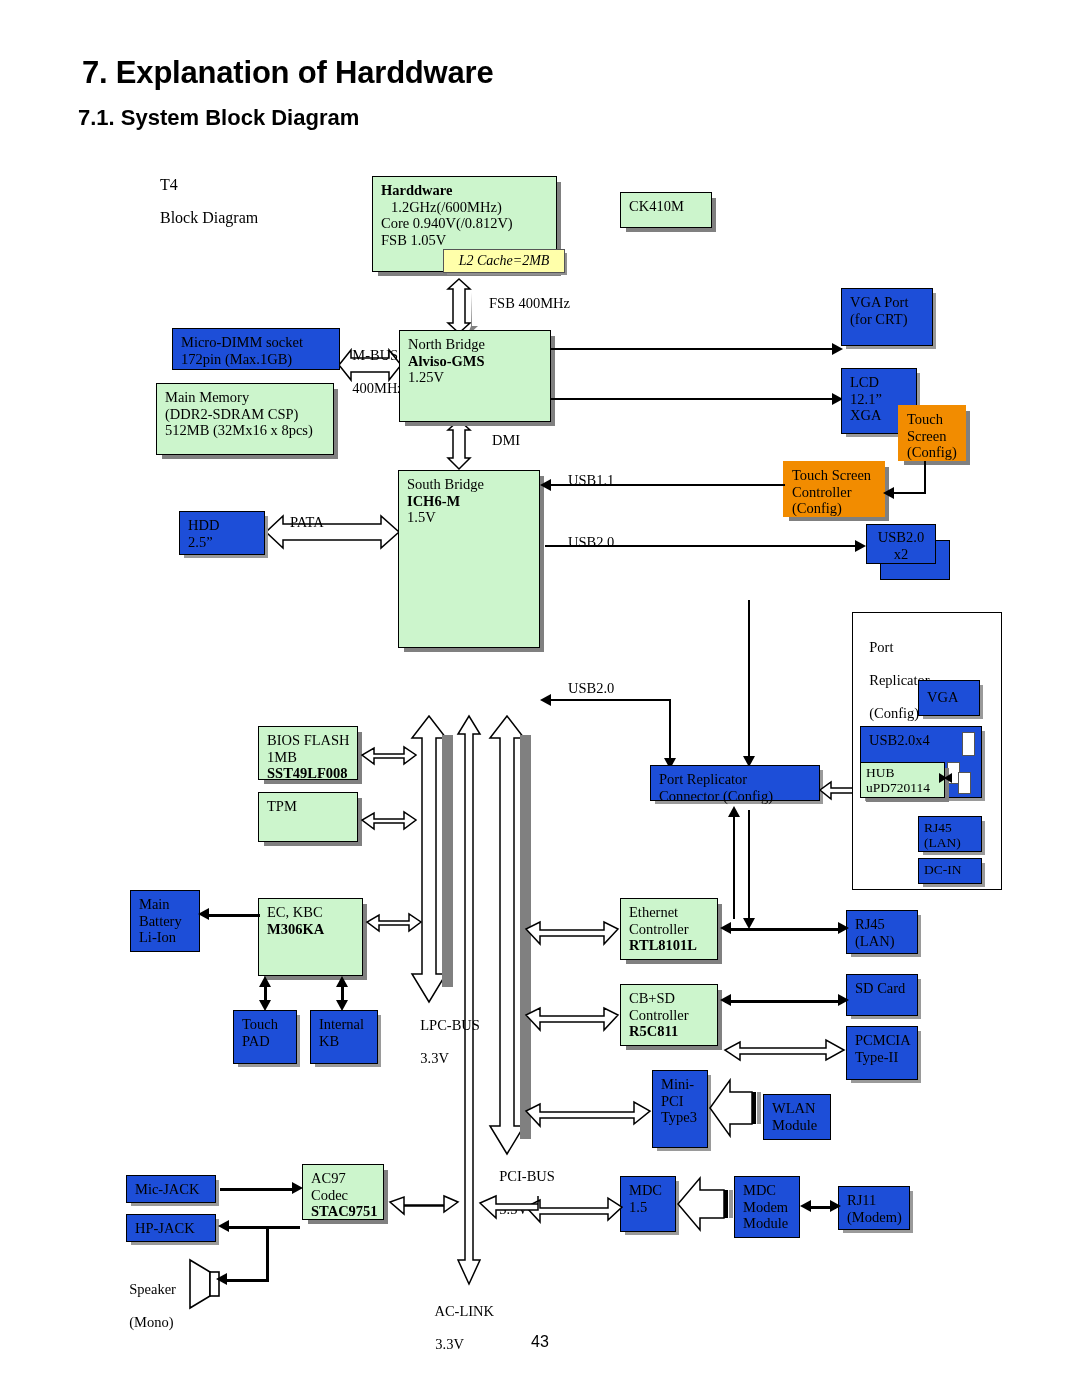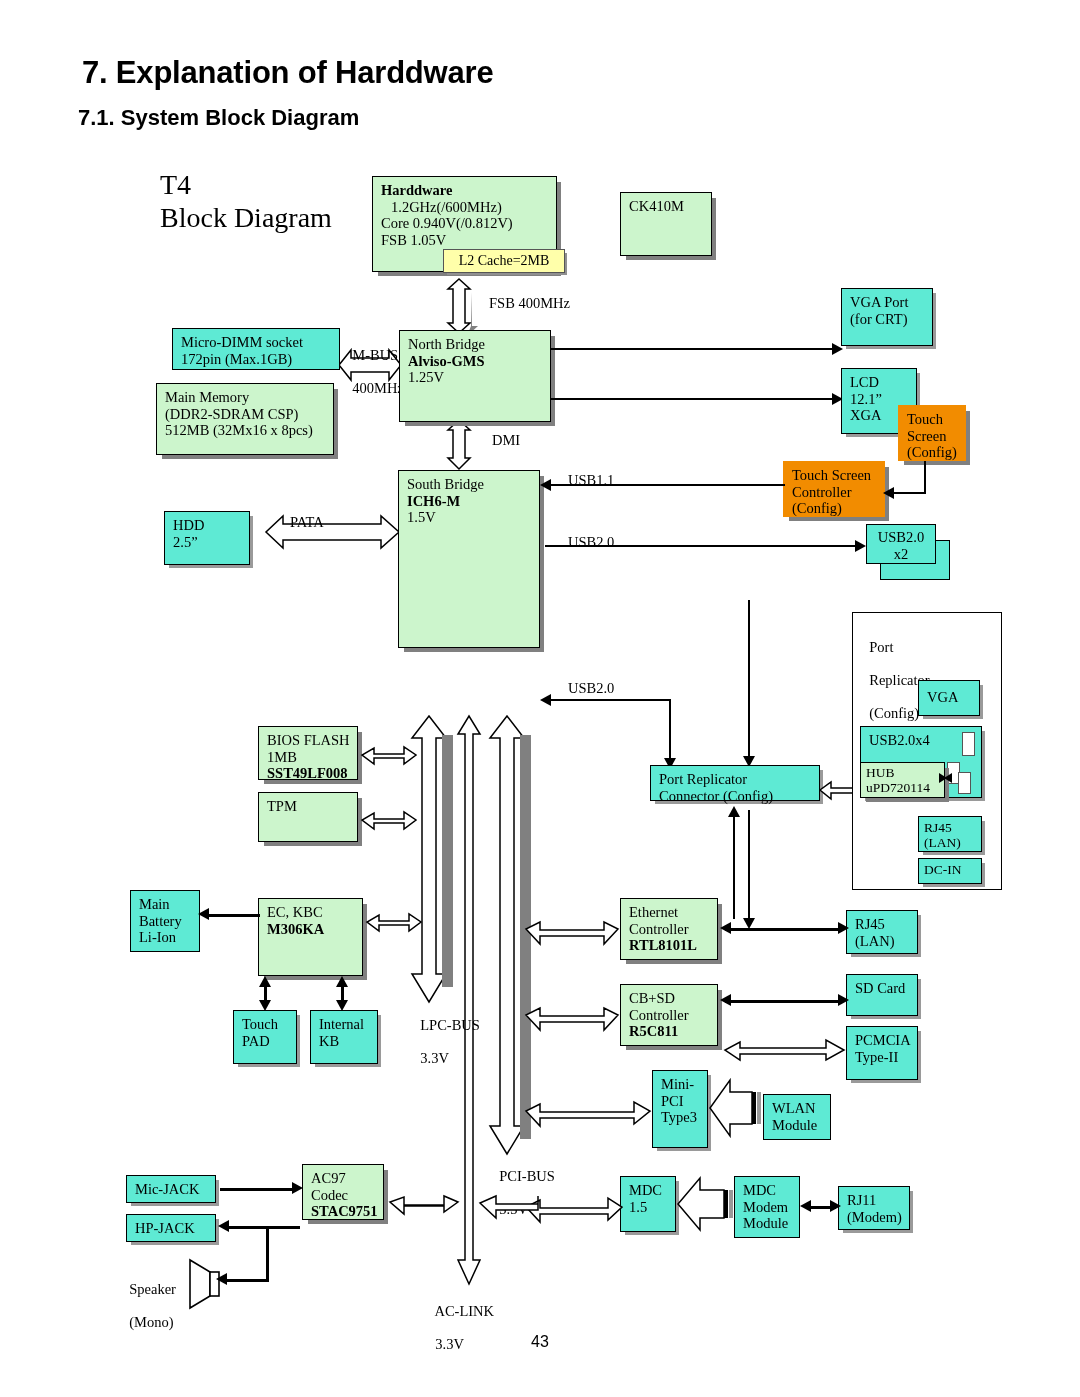--- a/index.html
+++ b/index.html
@@ -4,31 +4,31 @@
 <style>
   html,body{margin:0;padding:0;background:#ffffff;}
   body{width:1080px;height:1397px;position:relative;
        font-family:"Liberation Serif","DejaVu Serif",serif;color:#000;}
 
   
   #doc-title{position:absolute;left:82px;top:55px;font-family:"Liberation Sans","DejaVu Sans",sans-serif;
              font-weight:bold;font-size:31px;letter-spacing:-.2px;}
   #sec-title{position:absolute;left:78px;top:105px;font-family:"Liberation Sans","DejaVu Sans",sans-serif;
              font-weight:bold;font-size:22px;}
-  #diagram-title{position:absolute;left:160px;top:168px;font-size:28px;line-height:33px;}
+  #diagram-title{position:absolute;left:160px;top:168px;font-size:16px;line-height:33px;}
   #page-number{position:absolute;left:0;top:1333px;width:1080px;text-align:center;
                font-family:"Liberation Sans","DejaVu Sans",sans-serif;font-size:16px;}
 
   
-  .node{position:absolute;box-sizing:border-box;border:1.3px solid #000;background:#5eead4;
+  .node{position:absolute;box-sizing:border-box;border:1.3px solid #000;background:#1d4ed8;
         font-size:14.5px;line-height:16.5px;padding:5px 6px 4px 8px;
         box-shadow:5px 5px 0 -1px #808080;}
   .node.green{background:#ccf5cc;border-color:#000;}
   .node.orange{background:#f28c00;border-color:#f28c00;box-shadow:5px 5px 0 -1px #808080;}
-  .node.yellow{background:#ffffaa;border-color:#555;box-shadow:3px 3px 0 -1px #909090;}
+  .node.yellow{background:#ffffaa;border-color:#555;box-shadow:3px 3px 0 -1px #909090;font-style:italic;}
   .node.plain{box-shadow:4px 4px 0 -1px #9a9a9a;}
   .node.noshadow{box-shadow:none;}
   .node b{font-weight:bold;}
   .ctr{text-align:center;}
 
   
   .lbl{position:absolute;font-size:14.5px;line-height:16.5px;white-space:pre;}
 
   
   .ln{position:absolute;background:#000;}
@@ -140,21 +140,21 @@
 </div>
 
 <div class="node green" style="left:372px;top:176px;width:185px;height:96px;">
   <b>Harddware</b>
   <div style="padding-left:10px;">1.2GHz(/600MHz)</div>
   <div>Core 0.940V(/0.812V)</div>
   <div>FSB 1.05V</div>
 </div>
 <div class="node yellow ctr" style="left:443px;top:249px;width:122px;height:24px;padding:3px 4px;font-size:14px;">L2 Cache=2MB</div>
 
-<div class="node green" style="left:620px;top:192px;width:92px;height:64px;">CK410M</div>
+<div class="node green" style="left:620px;top:192px;width:92px;height:36px;">CK410M</div>
 
 <div class="node plain" style="left:172px;top:328px;width:168px;height:42px;box-shadow:none;">
   <div>Micro-DIMM socket</div>
   <div>172pin (Max.1GB)</div>
 </div>
 <div class="node green" style="left:156px;top:383px;width:178px;height:72px;">
   <div>Main Memory</div>
   <div>(DDR2-SDRAM CSP)</div>
   <div>512MB (32Mx16 x 8pcs)</div>
 </div>
@@ -205,21 +205,21 @@
 <div class="ah l" style="left:540px;top:479px;"></div>
 
 <div class="node plain noshadow" style="left:880px;top:540px;width:70px;height:40px;"></div>
 <div class="node plain ctr" style="left:866px;top:524px;width:70px;height:40px;box-shadow:none;padding:4px;">
   <div>USB2.0</div>
   <div>x2</div>
 </div>
 <div class="ln lnh" style="left:545px;top:545px;width:314px;"></div>
 <div class="ah r" style="left:855px;top:540px;"></div>
 
-<div class="node plain" style="left:164px;top:511px;width:86px;height:54px;">
+<div class="node plain" style="left:179px;top:511px;width:86px;height:44px;">
   <div>HDD</div>
   <div>2.5”</div>
 </div>
 
 <div class="ln lnh" style="left:545px;top:699px;width:126px;"></div>
 <div class="ln lnv" style="left:669px;top:699px;height:63px;"></div>
 <div class="ah d" style="left:664px;top:758px;"></div>
 <div class="ah l" style="left:540px;top:694px;"></div>
 
 <div class="ln lnv" style="left:748px;top:600px;height:160px;"></div>

